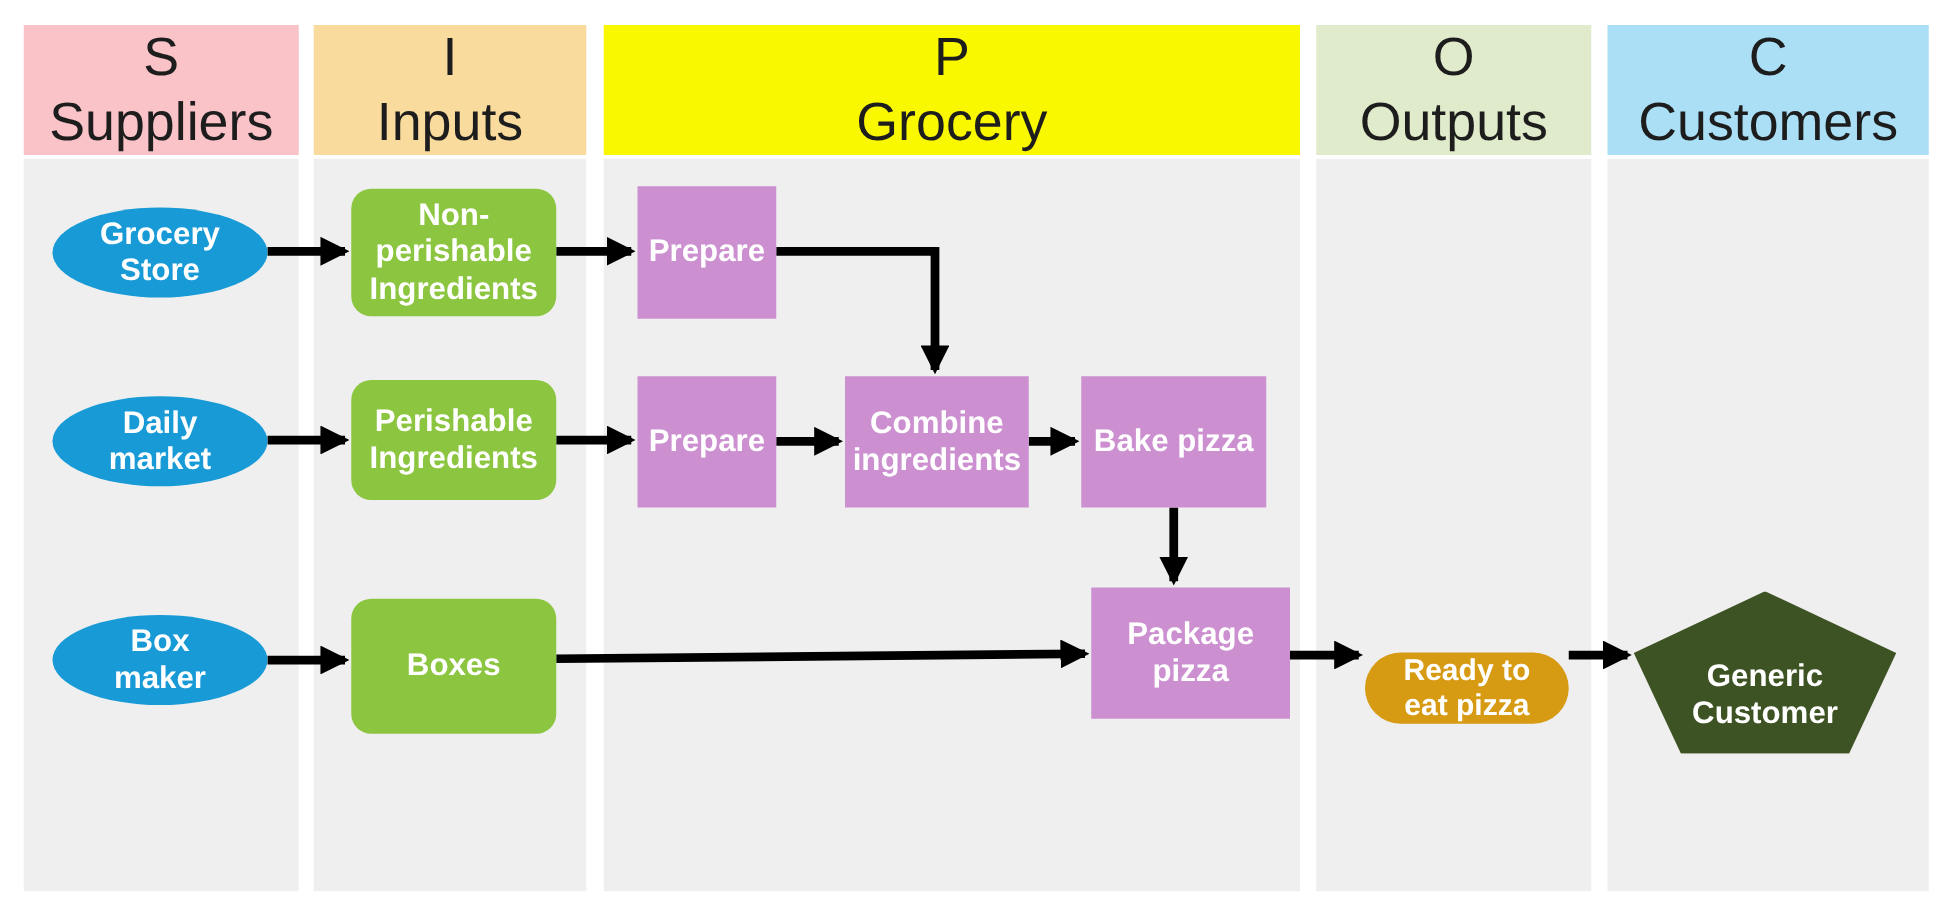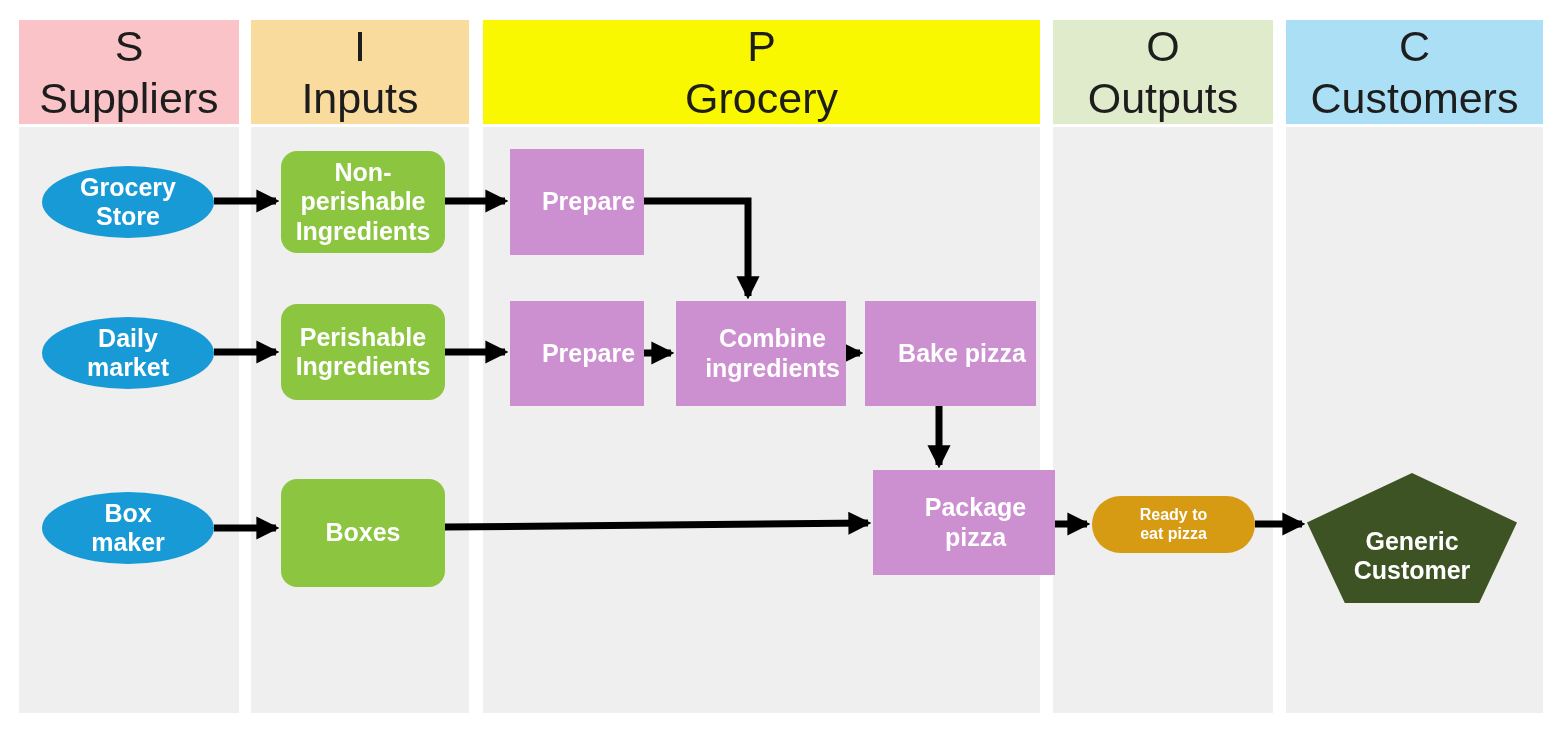--- a/index.html
+++ b/index.html
@@ -8,22 +8,22 @@
   .hdr{position:absolute;top:20px;height:104px;display:flex;flex-direction:column;
        align-items:center;justify-content:center;font-size:43px;line-height:52px;
        color:#1d1d1d;text-align:center;}
   .lane{position:absolute;top:127px;height:586px;background:#efefef;}
   .arrows{position:absolute;left:0;top:0;width:1560px;height:732px;pointer-events:none;}
   .node{position:absolute;display:flex;align-items:center;justify-content:center;
         text-align:center;color:#ffffff;font-weight:bold;font-size:25px;
         line-height:1.18;white-space:pre-line;}
   .ellipse{border-radius:50%;}
   .rrect{border-radius:16px;}
-  .rect{border-radius:0;padding-left:23px;}
-  .stadium{border-radius:999px;font-size:16px;line-height:1.15;}
+  .rect{border-radius:0;}
+  .stadium{border-radius:999px;font-size:24px;line-height:1.15;margin-top:26px;}
   .pentagon{clip-path:polygon(50% 0%,100% 38%,82% 100%,18% 100%,0% 38%);
             padding-top:36px;box-sizing:border-box;}
   
   .c-s{left:19px;width:220px;}
   .c-i{left:251px;width:218px;}
   .c-p{left:483px;width:557px;}
   .c-o{left:1053px;width:220px;}
   .c-c{left:1286px;width:257px;}
 </style>
 </head>

